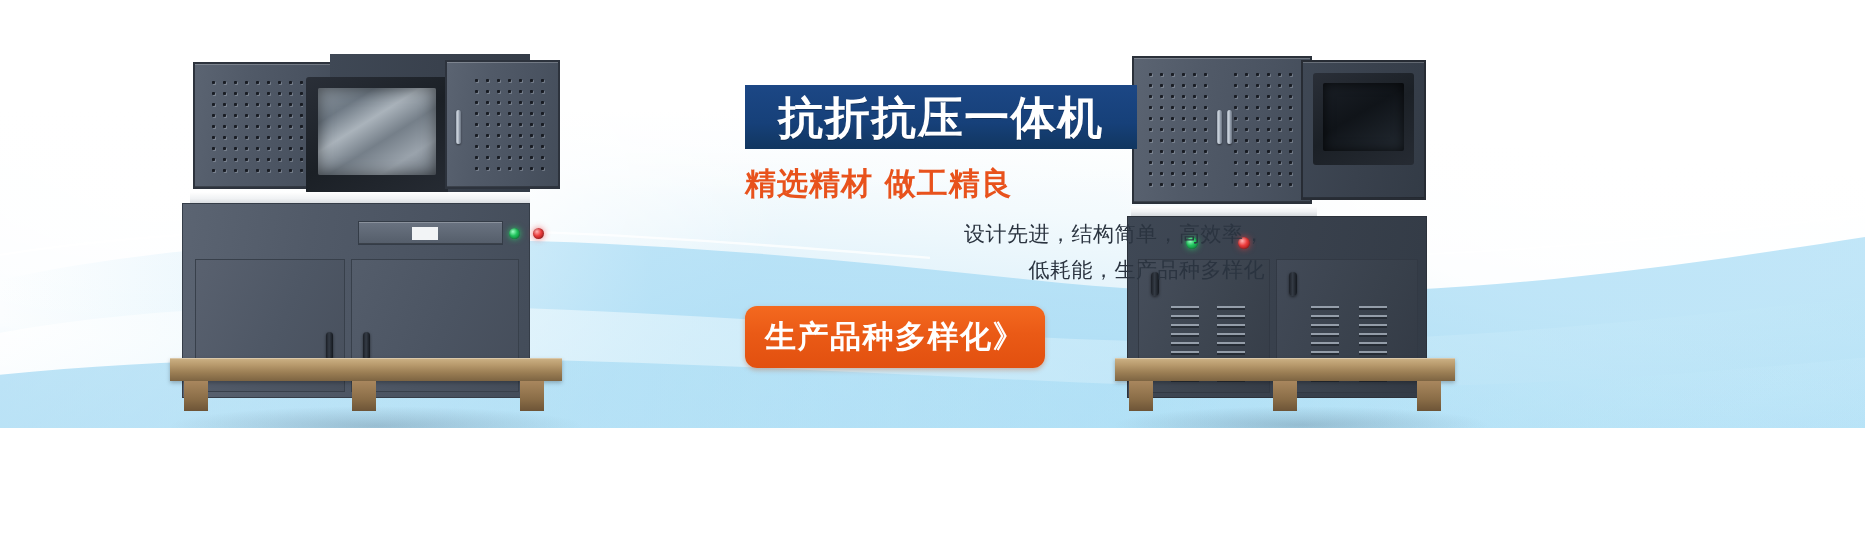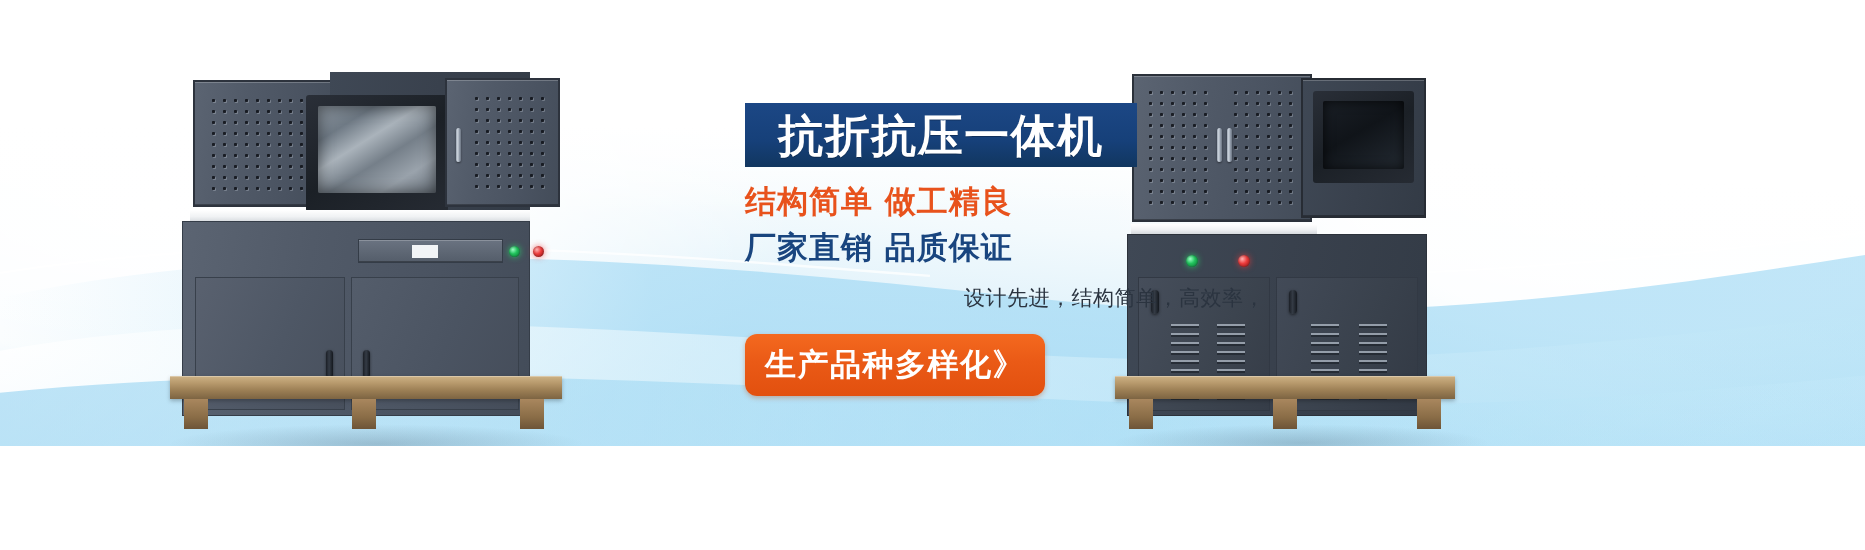--- a/index.html
+++ b/index.html
@@ -8,21 +8,20 @@
     font-family:"Liberation Sans", sans-serif;
     overflow:hidden;
   }
 
   
   #banner {
     position:relative;
     width:1865px; height:428px;
     background:#ffffff;
     overflow:hidden;
-    margin-top:18px;
   }
 
   
   .bg-base {
     position:absolute; inset:0;
     background:
       linear-gradient(185deg, #ffffff 0%, #ffffff 30%, #f3fafd 48%, #dcf0fa 68%, #bfe4f7 86%, #ade0f7 100%);
   }
   .bg-topwhite {
     position:absolute; left:0; top:0; width:100%; height:46%;
@@ -291,22 +290,22 @@
     <div class="pallet-leg" style="position:absolute; left:168px; top:341px; width:24px; height:30px;"></div>
     <div class="pallet-leg" style="position:absolute; left:312px; top:341px; width:24px; height:30px;"></div>
   </div>
 
   <div class="copy">
 
     <div class="headline-bar">
       <span class="headline-text">抗折抗压一体机</span>
     </div>
 
-    <div class="line-orange">结构简单 做工精良</div>
-
-    <div class="line-navy">厂家直销  品质保证</div>
+    <div class="line-orange">精选精材 做工精良</div>
+
 
     <div class="desc">设计先进，结构简单，高效率，</div>
+    <div class="desc" style="margin-top:0;">低耗能，生产品种多样化</div>
 
     <button class="cta" type="button">生产品种多样化》</button>
   </div>
 
 </div>
 
 </body></html>

